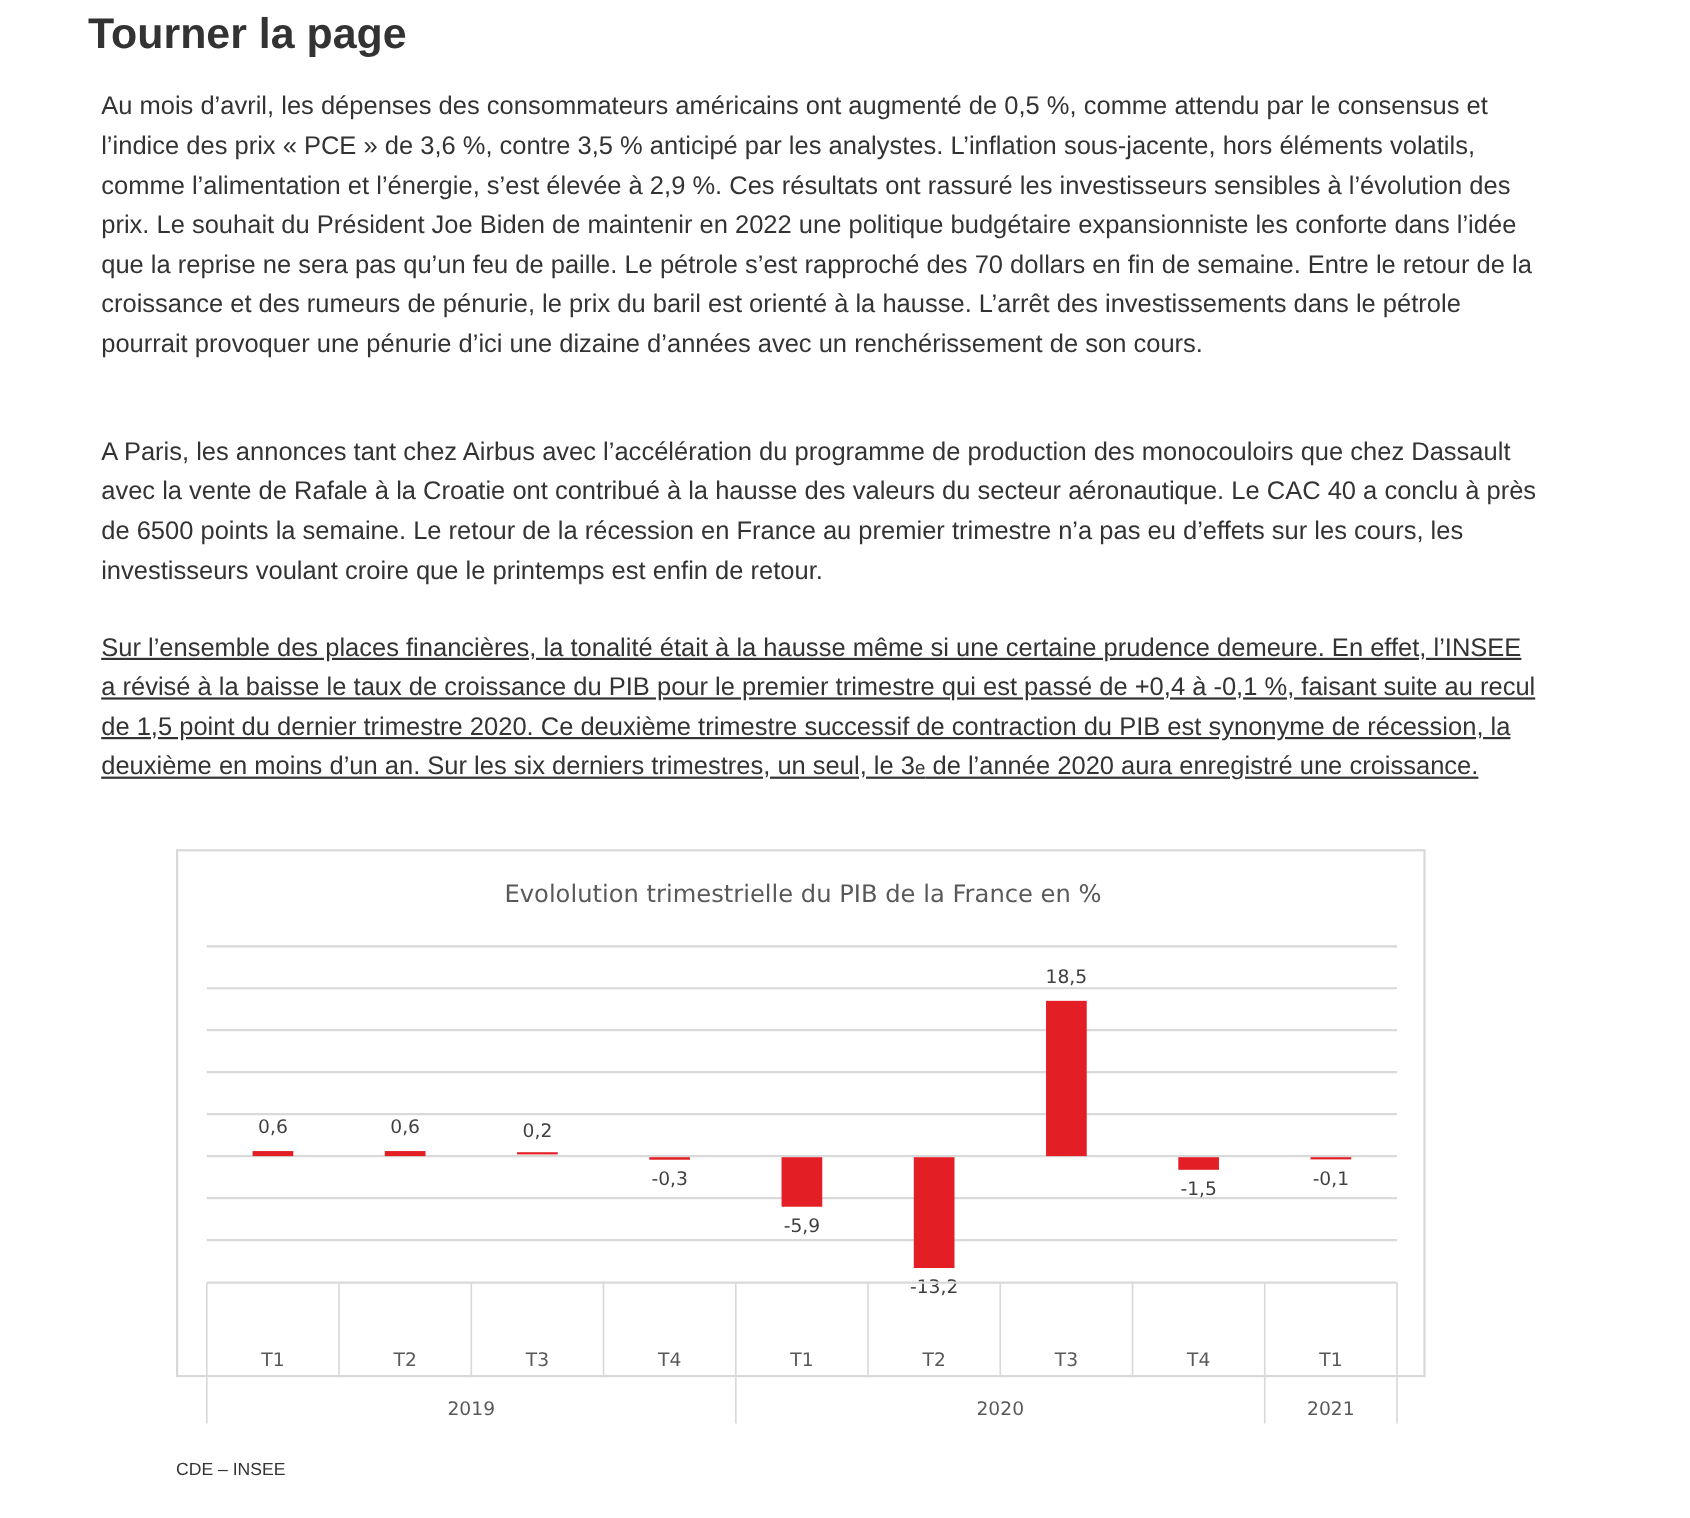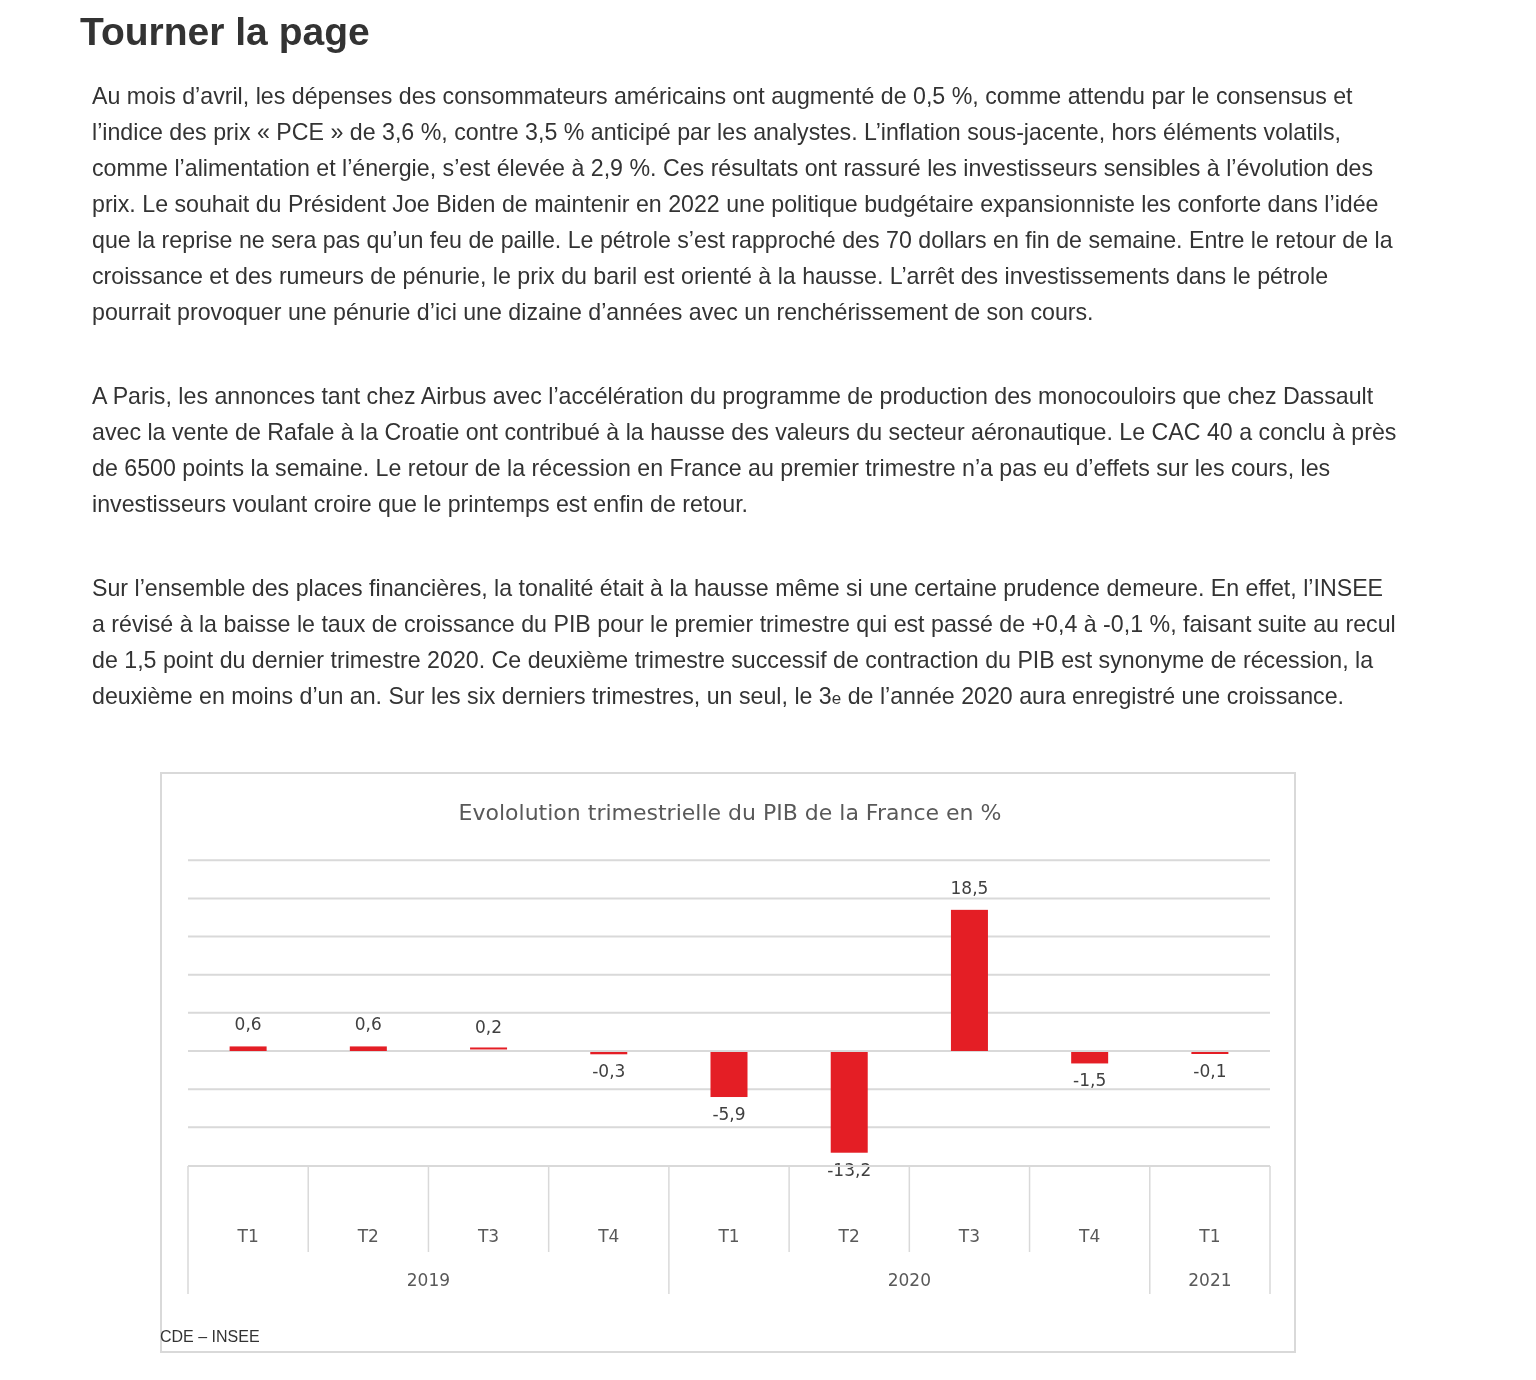--- a/index.html
+++ b/index.html
@@ -3,24 +3,24 @@
 <meta charset="utf-8">
 <style>
   html, body { margin: 0; padding: 0; background: #ffffff; }
   body { width: 1536px; height: 1380px; position: relative; overflow: hidden;
          font-family: "Liberation Sans", sans-serif; color: #333333; }
   .title { position: absolute; left: 80px; top: 12px; margin: 0;
            font-size: 39px; font-weight: bold; color: #333333; line-height: 40px; }
   .para { position: absolute; left: 80px; width: 1310px; margin: 12px;
           font-size: 23.2px; line-height: 36px; color: #333333; }
   .p1 { top: 66px; }
-  .p2 { top: 366px; }
-  .p3 { top: 558px; }
+  .p2 { top: 380px; }
+  .p3 { top: 558px; text-decoration: underline; }
   .para .sup-e { font-size: 17px; }
-  .chart-box { position: absolute; left: 160px; top: 772px; width: 1136px; height: 581px;
+  .chart-box { position: absolute; left: 160px; top: 772px; width: 1136px; height: 480px;
                border: 2px solid #d9d9d9; box-sizing: border-box; background: #fff; }
   .chart-box svg { position: absolute; left: 0; top: 0; }
   .source { position: absolute; left: 160px; top: 1328px; font-size: 16px; color: #333; }
 </style>
 </head>
 <body>
 
 <h1 class="title">Tourner la page</h1>
 
 <p class="para p1">Au mois d’avril, les dépenses des consommateurs américains ont augmenté de 0,5 %, comme attendu par le consensus et l’indice des prix « PCE » de 3,6 %, contre 3,5 % anticipé par les analystes. L’inflation sous-jacente, hors éléments volatils, comme l’alimentation et l’énergie, s’est élevée à 2,9 %. Ces résultats ont rassuré les investisseurs sensibles à l’évolution des prix. Le souhait du Président Joe Biden de maintenir en 2022 une politique budgétaire expansionniste les conforte dans l’idée que la reprise ne sera pas qu’un feu de paille. Le pétrole s’est rapproché des 70 dollars en fin de semaine. Entre le retour de la croissance et des rumeurs de pénurie, le prix du baril est orienté à la hausse. L’arrêt des investissements dans le pétrole pourrait provoquer une pénurie d’ici une dizaine d’années avec un renchérissement de son cours.</p>

